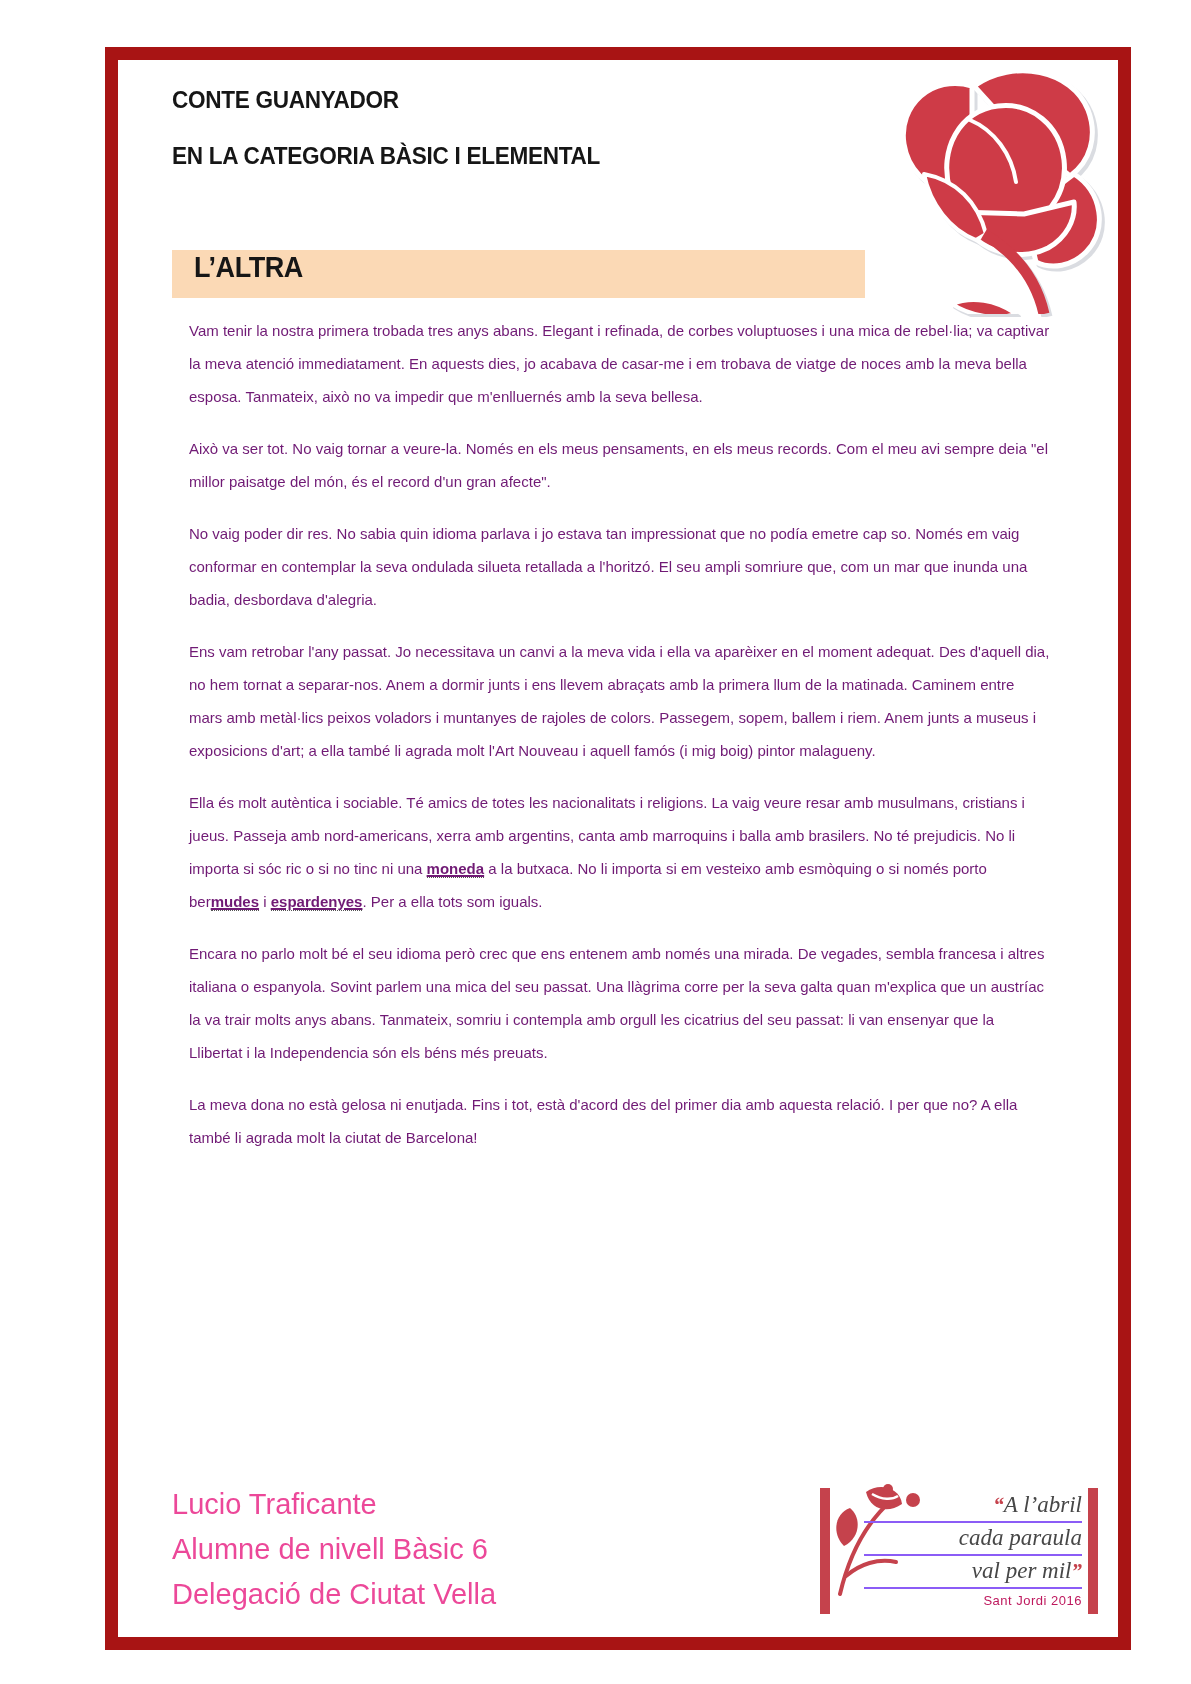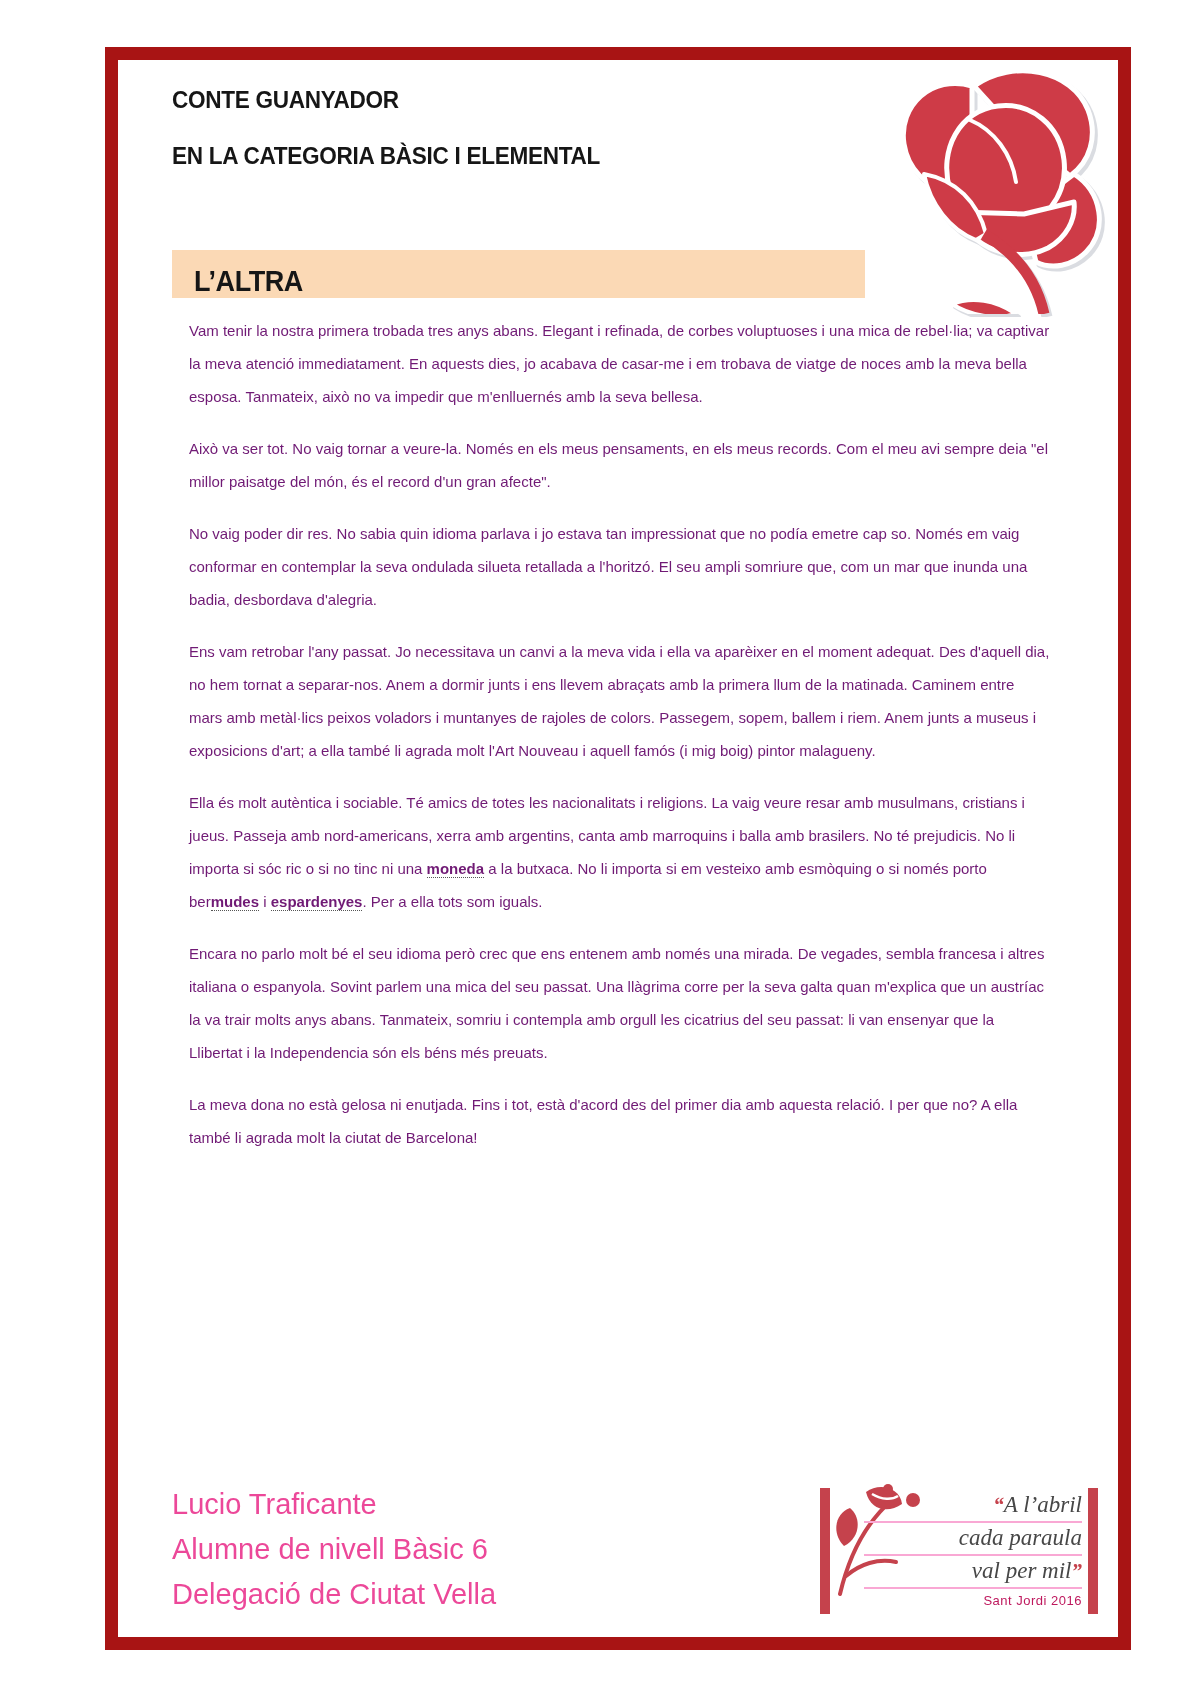--- a/index.html
+++ b/index.html
@@ -5,41 +5,41 @@
   html,body{margin:0;padding:0;background:#ffffff;}
   #page{position:relative;width:1191px;height:1684px;background:#ffffff;overflow:hidden;
         font-family:"Liberation Sans",sans-serif;color:#161616;}
   .frame{position:absolute;left:105px;top:47px;width:1026px;height:1603px;
          border:13px solid #a81414;box-sizing:border-box;}
   .h1{position:absolute;left:172px;top:86px;font-size:24px;font-weight:bold;
       letter-spacing:-0.3px;transform:scaleX(.94);transform-origin:left;}
   .h2{position:absolute;left:172px;top:142px;font-size:24px;font-weight:bold;
       letter-spacing:-0.3px;transform:scaleX(.94);transform-origin:left;}
   .title-bar{position:absolute;left:172px;top:250px;width:693px;height:48px;
-      background:#fbd9b5;display:flex;align-items:flex-end;}
+      background:#fbd9b5;display:flex;align-items:flex-start;}
   .title-bar span{font-size:30px;font-weight:bold;letter-spacing:-0.5px;
       transform:scaleX(.9);transform-origin:left;margin-left:22px;}
   .rose-box{position:absolute;left:872px;top:62px;width:248px;height:252px;}
   .rose-box svg{width:100%;height:100%;filter:drop-shadow(3px 3px 0 #dadce1);}
   .story{position:absolute;left:189px;top:314px;width:862px;
       font-size:15px;line-height:33px;color:#701a75;}
   .story p{margin:0 0 19px 0;}
-  .u{font-weight:bold;text-decoration-thickness:2px;
+  .u{font-weight:bold;text-decoration:underline;text-decoration-thickness:2px;
      border-bottom:1px dotted #555;}
   .author{position:absolute;left:172px;top:1482px;font-size:29px;line-height:45px;color:#ec4899;}
   .logo{position:absolute;left:820px;top:1484px;width:278px;height:136px;}
   .logo-bar{position:absolute;top:4px;width:10px;height:126px;background:#c5424c;}
   .logo-bar.left{left:0;}
   .logo-bar.right{right:0;}
   .logo-rose{position:absolute;left:10px;top:0;width:96px;height:112px;}
   .logo-rose svg{width:100%;height:100%;}
   .logo-text{position:absolute;right:16px;top:6px;width:218px;text-align:right;
       font-family:"Liberation Serif",serif;font-style:italic;color:#474747;}
   .logo-line{display:block;font-size:23px;line-height:30px;
-      border-bottom:2px solid #f9a8d4;padding-bottom:1px;}
+      border-bottom:2px solid #8b5cf6;padding-bottom:1px;}
   .logo-line .q{color:#c5424c;font-weight:bold;font-size:21px;}
   .logo-caption{display:block;font-style:normal;font-family:"Liberation Sans",sans-serif;
       font-size:13px;color:#be185d;margin-top:4px;letter-spacing:.5px;}
 </style>
 </head>
 <body>
 
 <div id="page">
 
   <div class="frame"></div>

